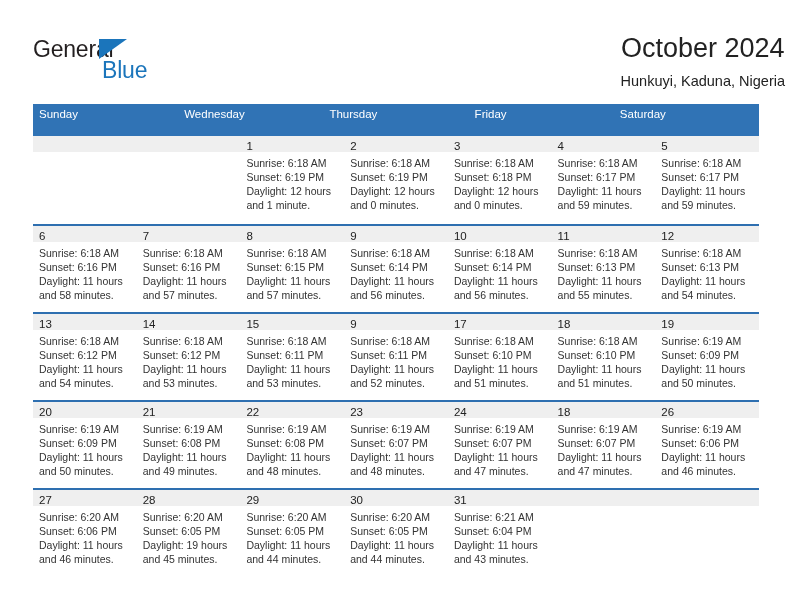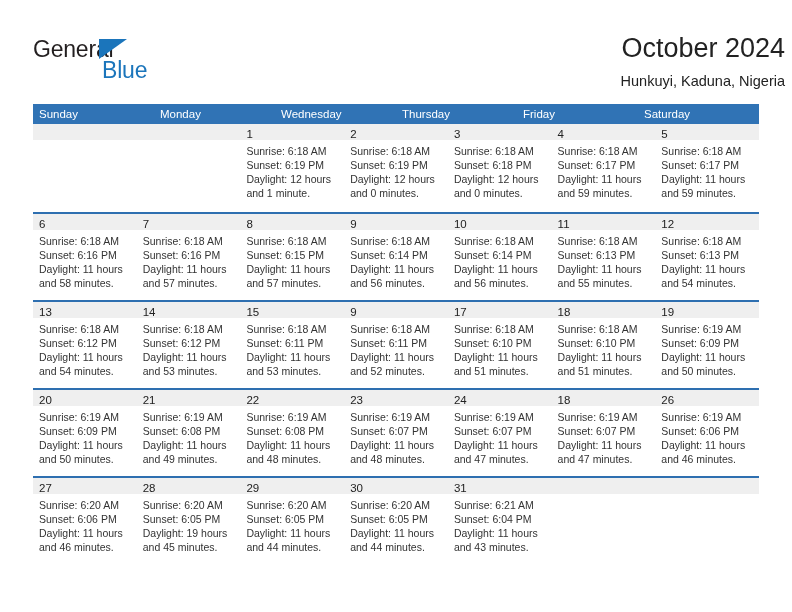--- a/index.html
+++ b/index.html
@@ -71,41 +71,42 @@
     position: absolute;
     right: 34px;
     top: 32px;
     text-align: right;
   }
   .month-title {
     font-size: 27px;
     color: #222222;
     line-height: 32px;
     white-space: nowrap;
+    text-align: center;
   }
   .location {
     font-size: 14.5px;
     color: #222222;
     line-height: 20px;
     margin-top: 7px;
     white-space: nowrap;
   }
 
   
   .calendar {
     position: absolute;
     left: 33px;
     top: 104px;
     width: 726px;
   }
 
   .weekday-row {
     display: flex;
     background: #3073b5;
-    height: 20px;
+    height: 32px;
   }
   .weekday-cell {
     flex: 1 1 0;
     color: #ffffff;
     font-size: 11.5px;
     line-height: 20px;
     padding-left: 6px;
     box-sizing: border-box;
     white-space: nowrap;
     overflow: hidden;
@@ -171,21 +172,20 @@
       <div class="month-title">October 2024</div>
       <div class="location">Hunkuyi, Kaduna, Nigeria</div>
     </div>
 
   </div>
 
   <div class="calendar">
 
     <div class="weekday-row">
       <div class="weekday-cell">Sunday</div>
-      <div class="weekday-cell">Monday</div>
       <div class="weekday-cell">Wednesday</div>
       <div class="weekday-cell">Thursday</div>
       <div class="weekday-cell">Friday</div>
       <div class="weekday-cell">Saturday</div>
     </div>
 
     <div class="week-row first">
       <div class="day-cell empty">
         <div class="day-number-band"><span class="day-number"></span></div>
       </div>

